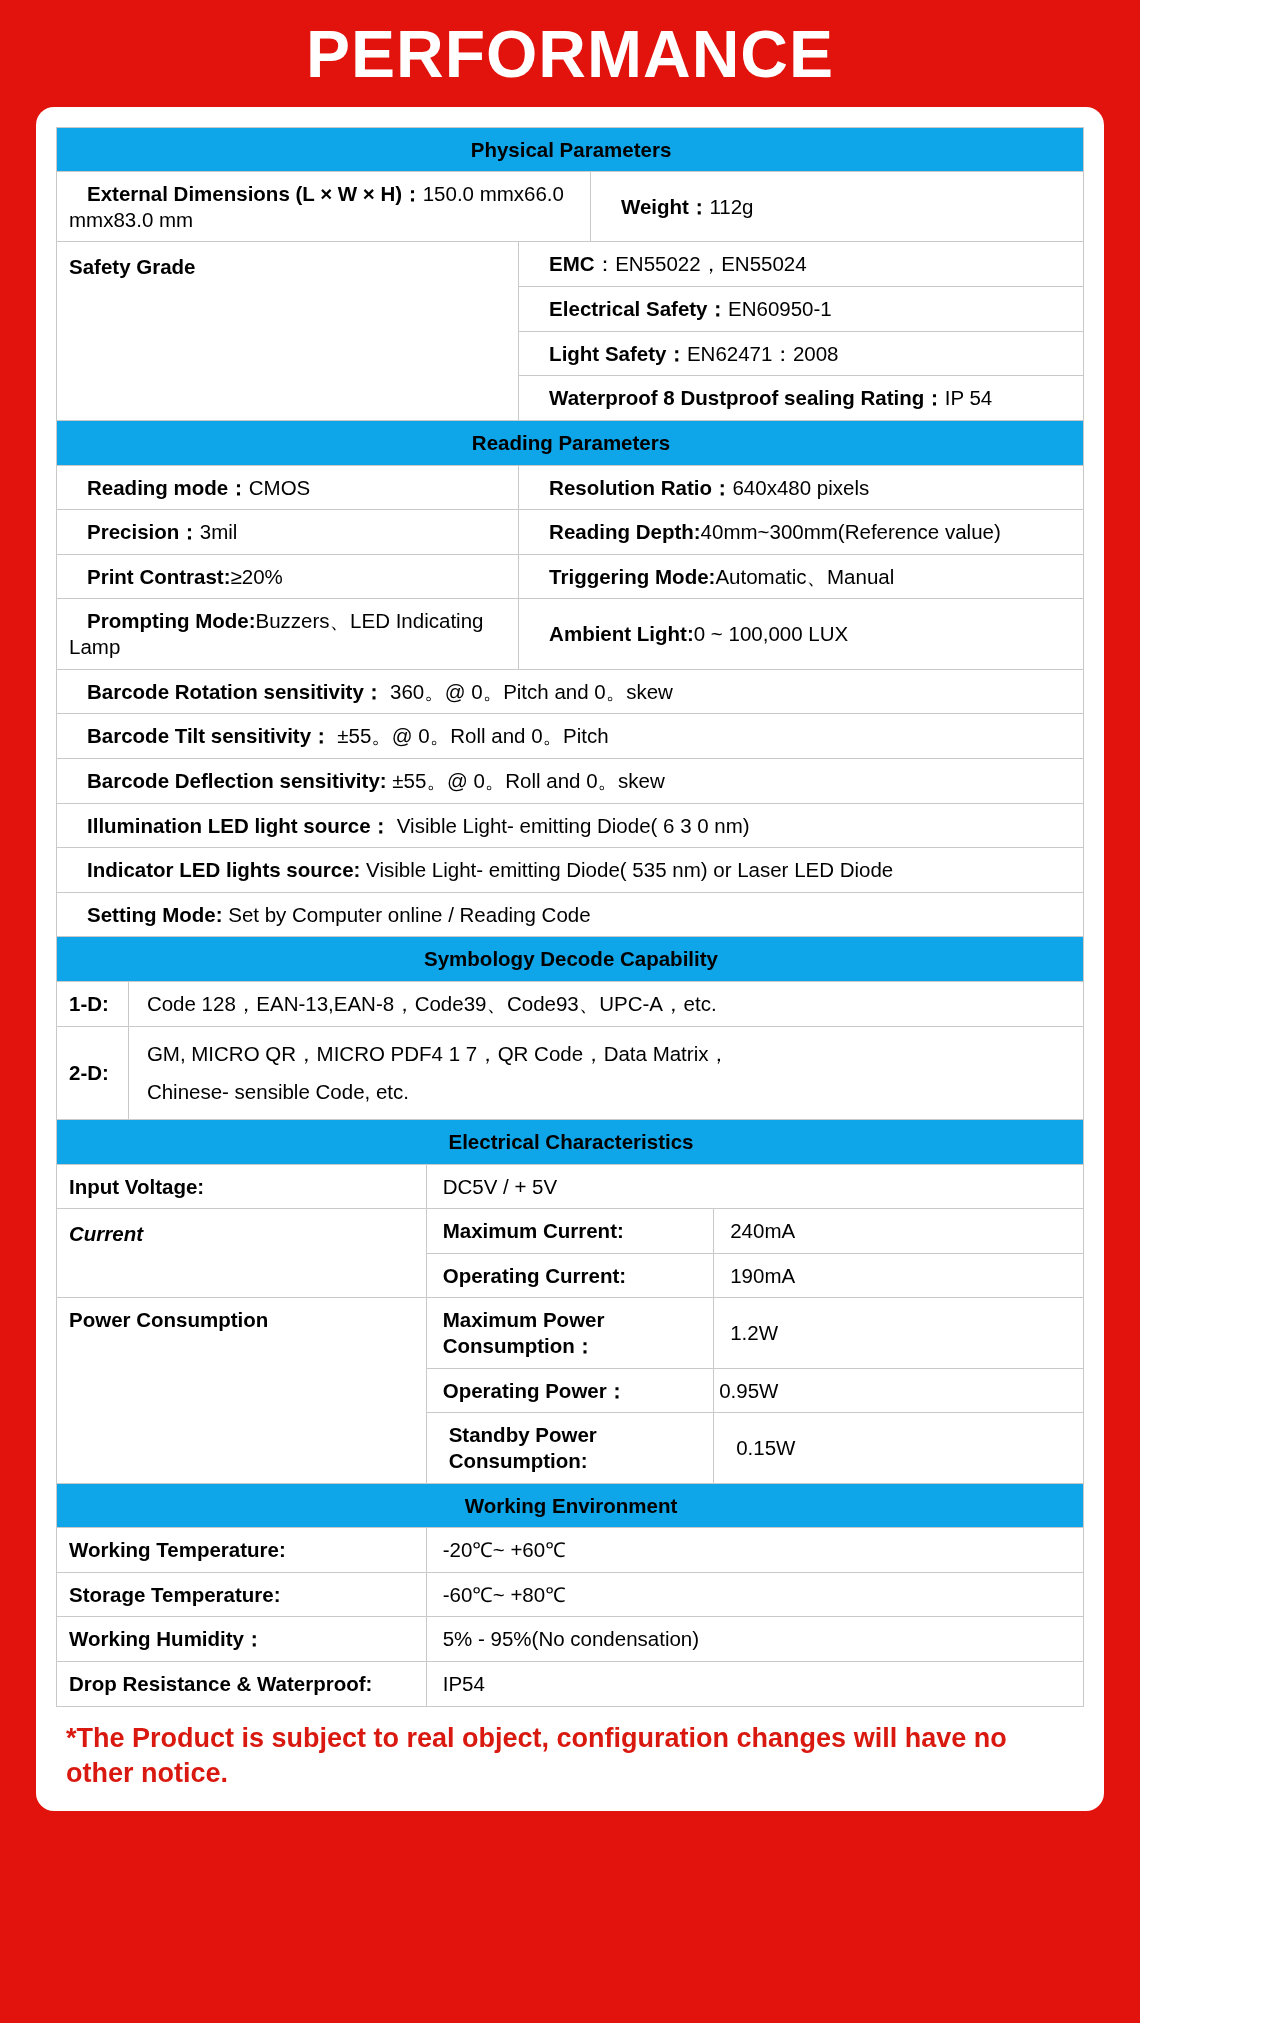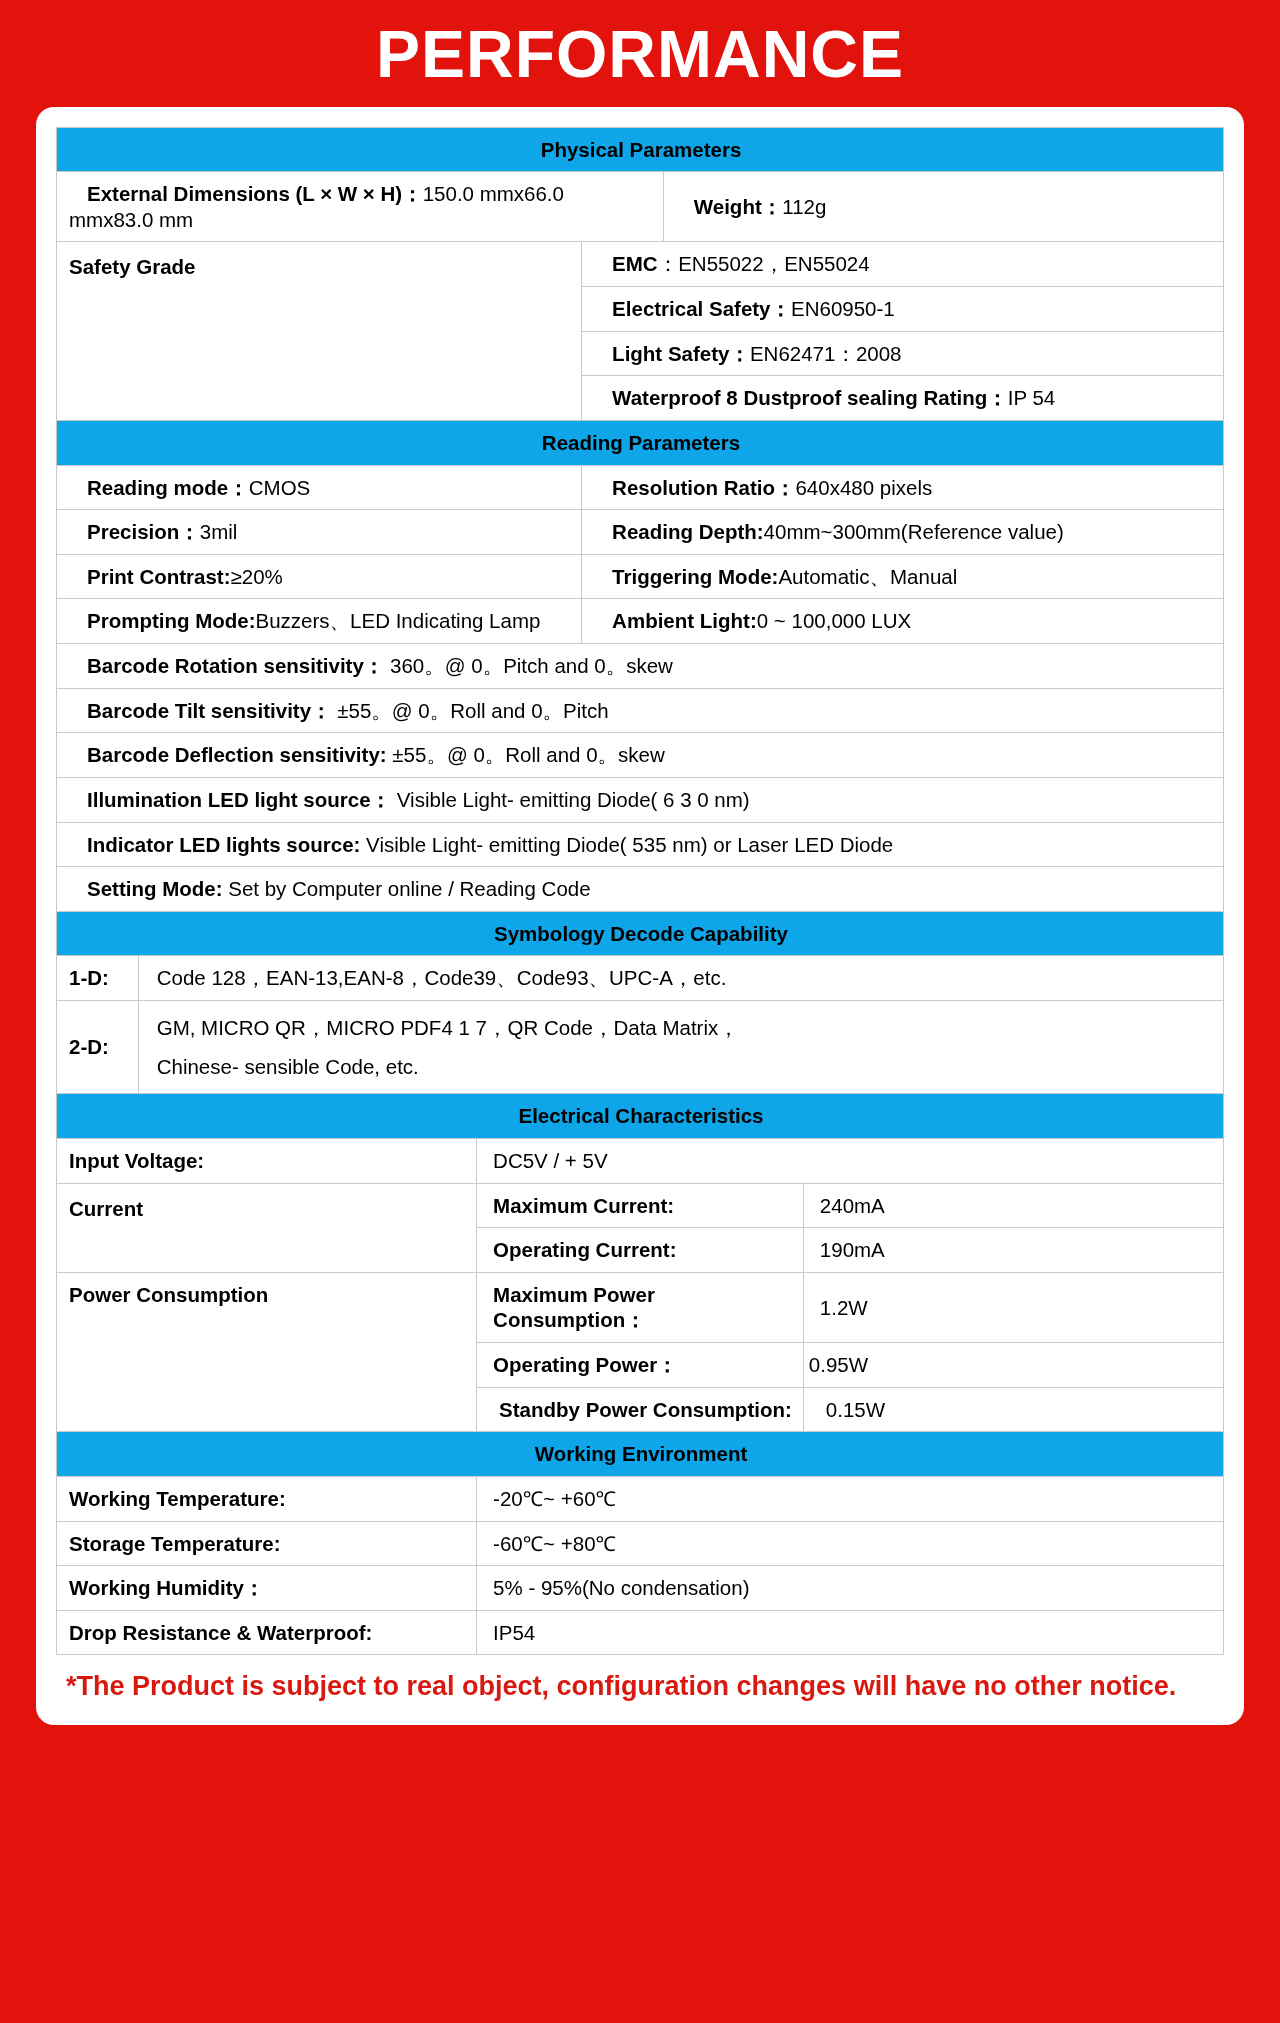--- a/index.html
+++ b/index.html
@@ -3,21 +3,21 @@
 <meta charset="utf-8">
 <style>
   * { box-sizing: border-box; }
   html, body {
     margin: 0; padding: 0;
     width: 1280px;
     background: #ffffff;
     font-family: "Liberation Sans", sans-serif;
   }
   #page {
-    width: 1280px;
+    width: 1140px;
     min-height: 2023px;
     background: #e8211b;
     background: linear-gradient(180deg,#e2120d 0%, #e2120d 100%);
     padding: 0 0 0 0;
     position: relative;
   }
   .page-title {
     text-align: center;
     color: #ffffff;
     font-size: 66px;
@@ -207,21 +207,21 @@
       </tr>
 
       <tr class="sec-head">
         <td colspan="8">Electrical Characteristics</td>
       </tr>
       <tr>
         <td colspan="3" class="lbl lbl-pad">Input Voltage:</td>
         <td colspan="5" class="val" style="padding-left:16px;">DC5V / + 5V</td>
       </tr>
       <tr>
-        <td colspan="3" rowspan="2" class="lbl lbl-pad" style="vertical-align:top; padding-top:12px;">Current</td>
+        <td colspan="3" rowspan="2" class="lbl lbl-pad" style="vertical-align:top; padding-top:12px;font-style:italic;">Current</td>
         <td colspan="3" class="lbl" style="padding-left:16px;">Maximum Current:</td>
         <td colspan="2" class="val" style="padding-left:16px;">240mA</td>
       </tr>
       <tr>
         <td colspan="3" class="lbl" style="padding-left:16px;">Operating Current:</td>
         <td colspan="2" class="val" style="padding-left:16px;">190mA</td>
       </tr>
       <tr>
         <td colspan="3" rowspan="3" class="lbl lbl-pad" style="vertical-align:top; border-radius:21px;">Power Consumption</td>
         <td colspan="3" class="lbl" style="padding-left:16px;">Maximum Power Consumption：</td>

